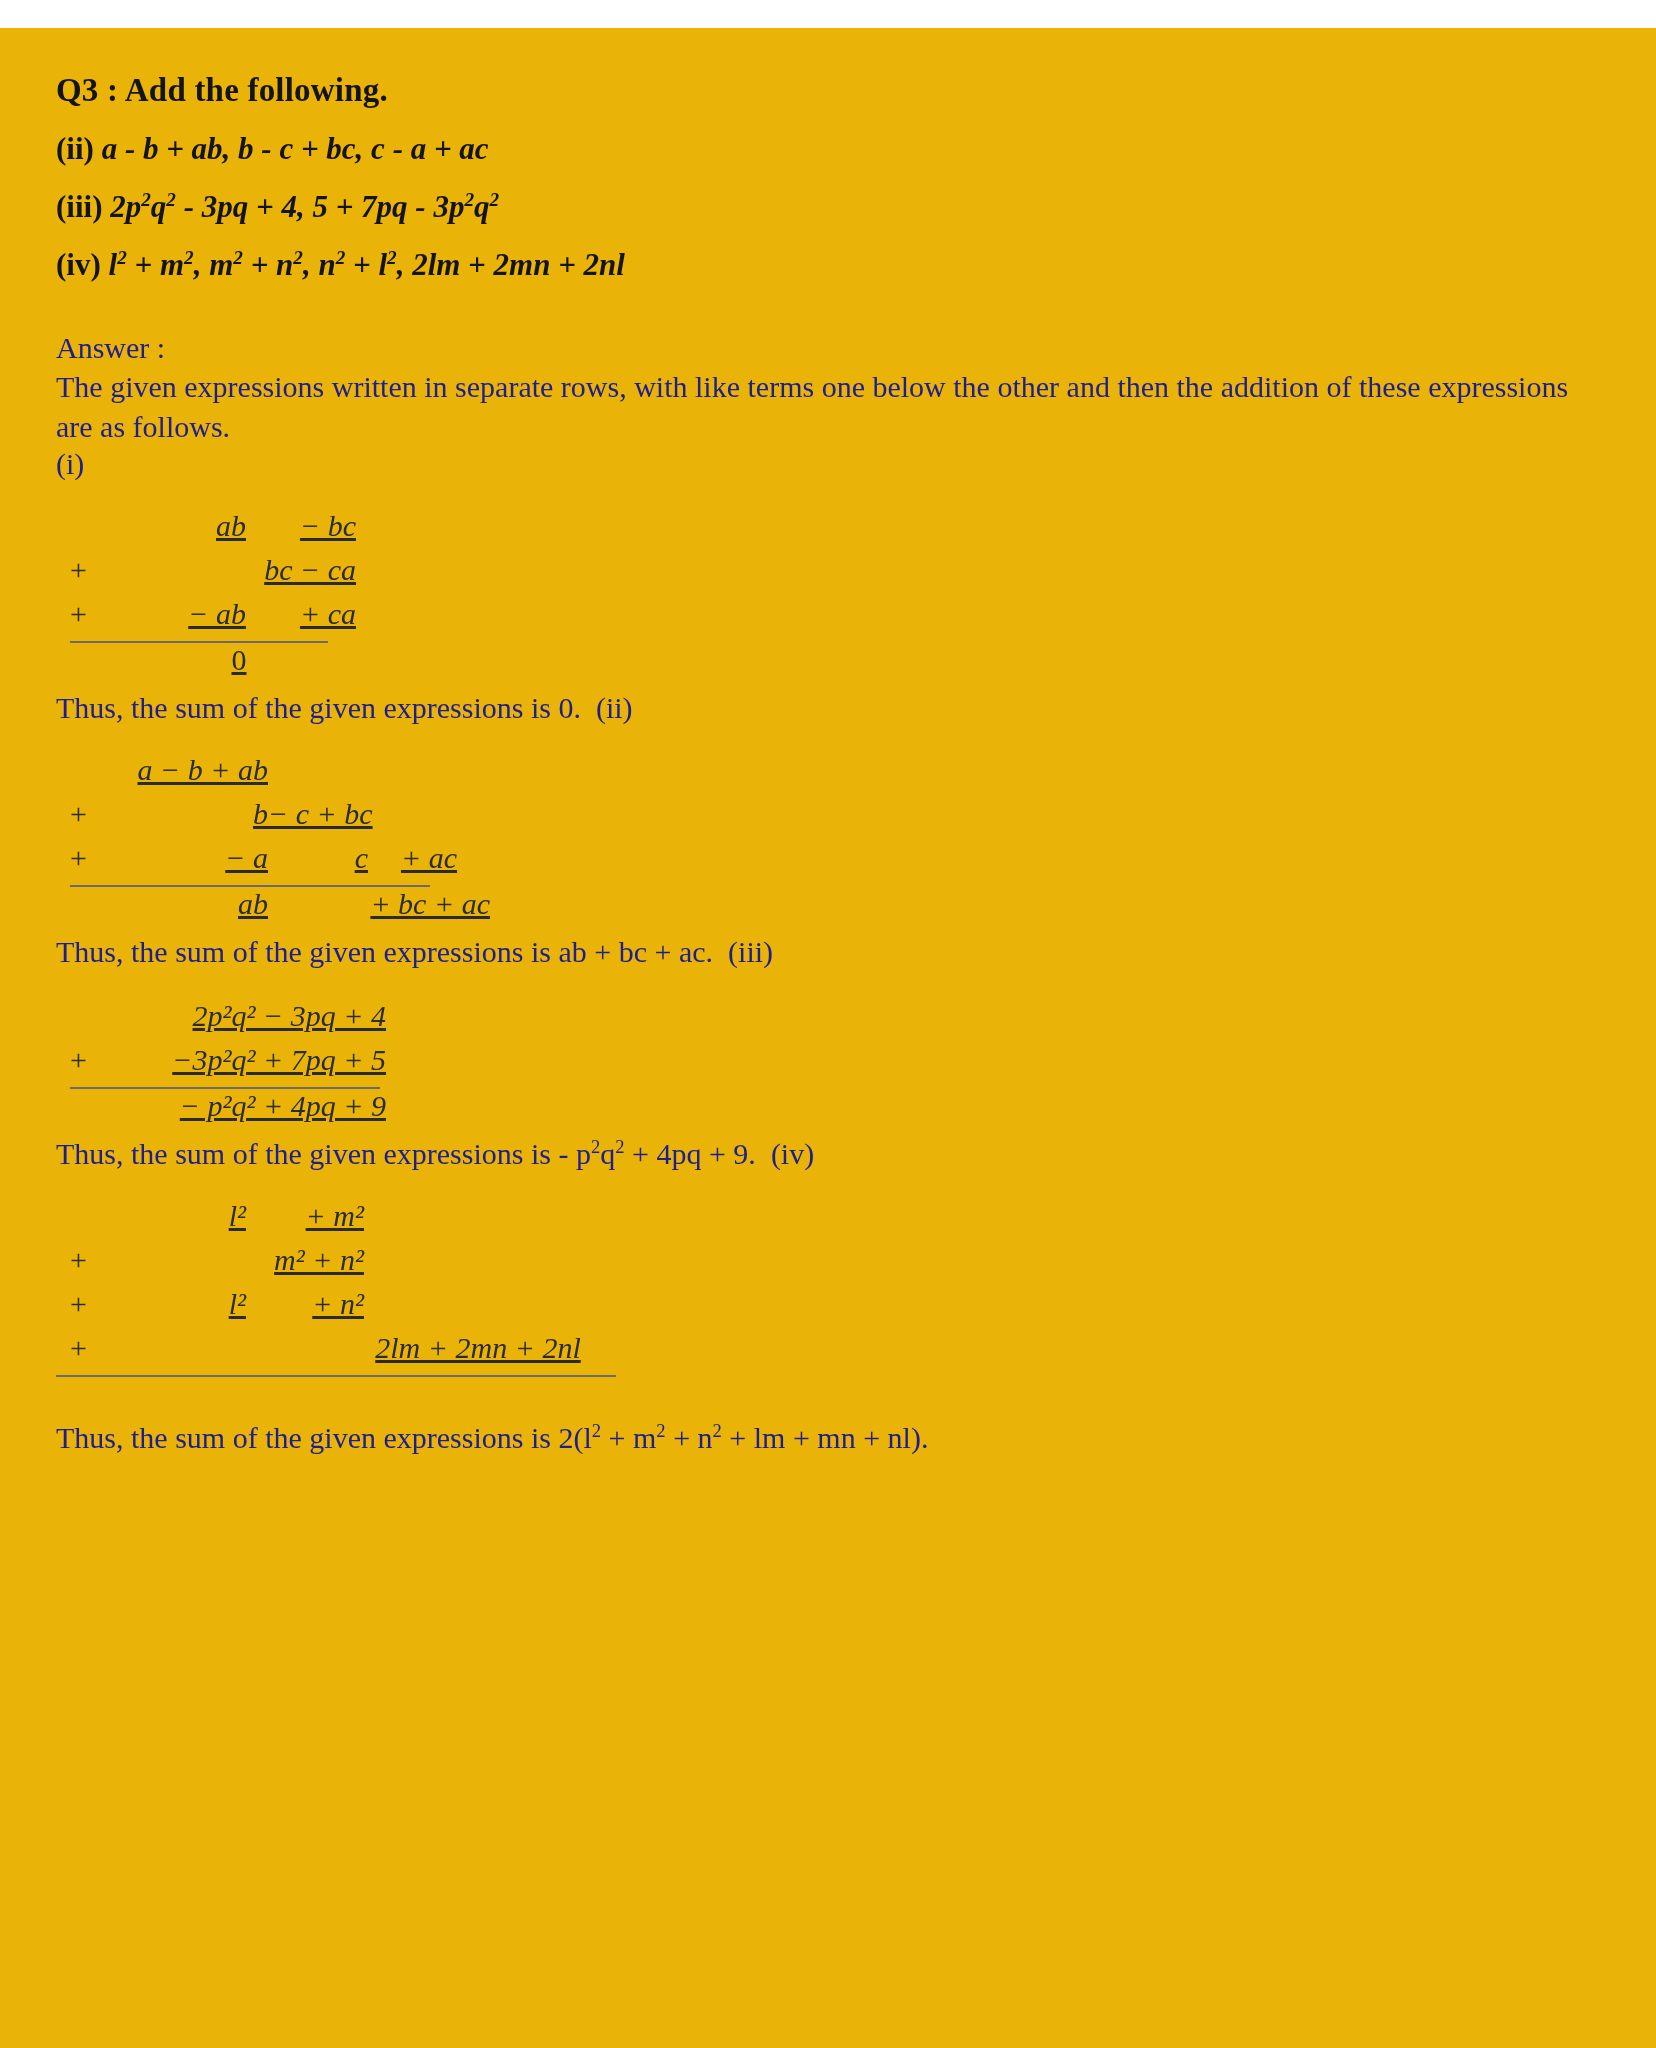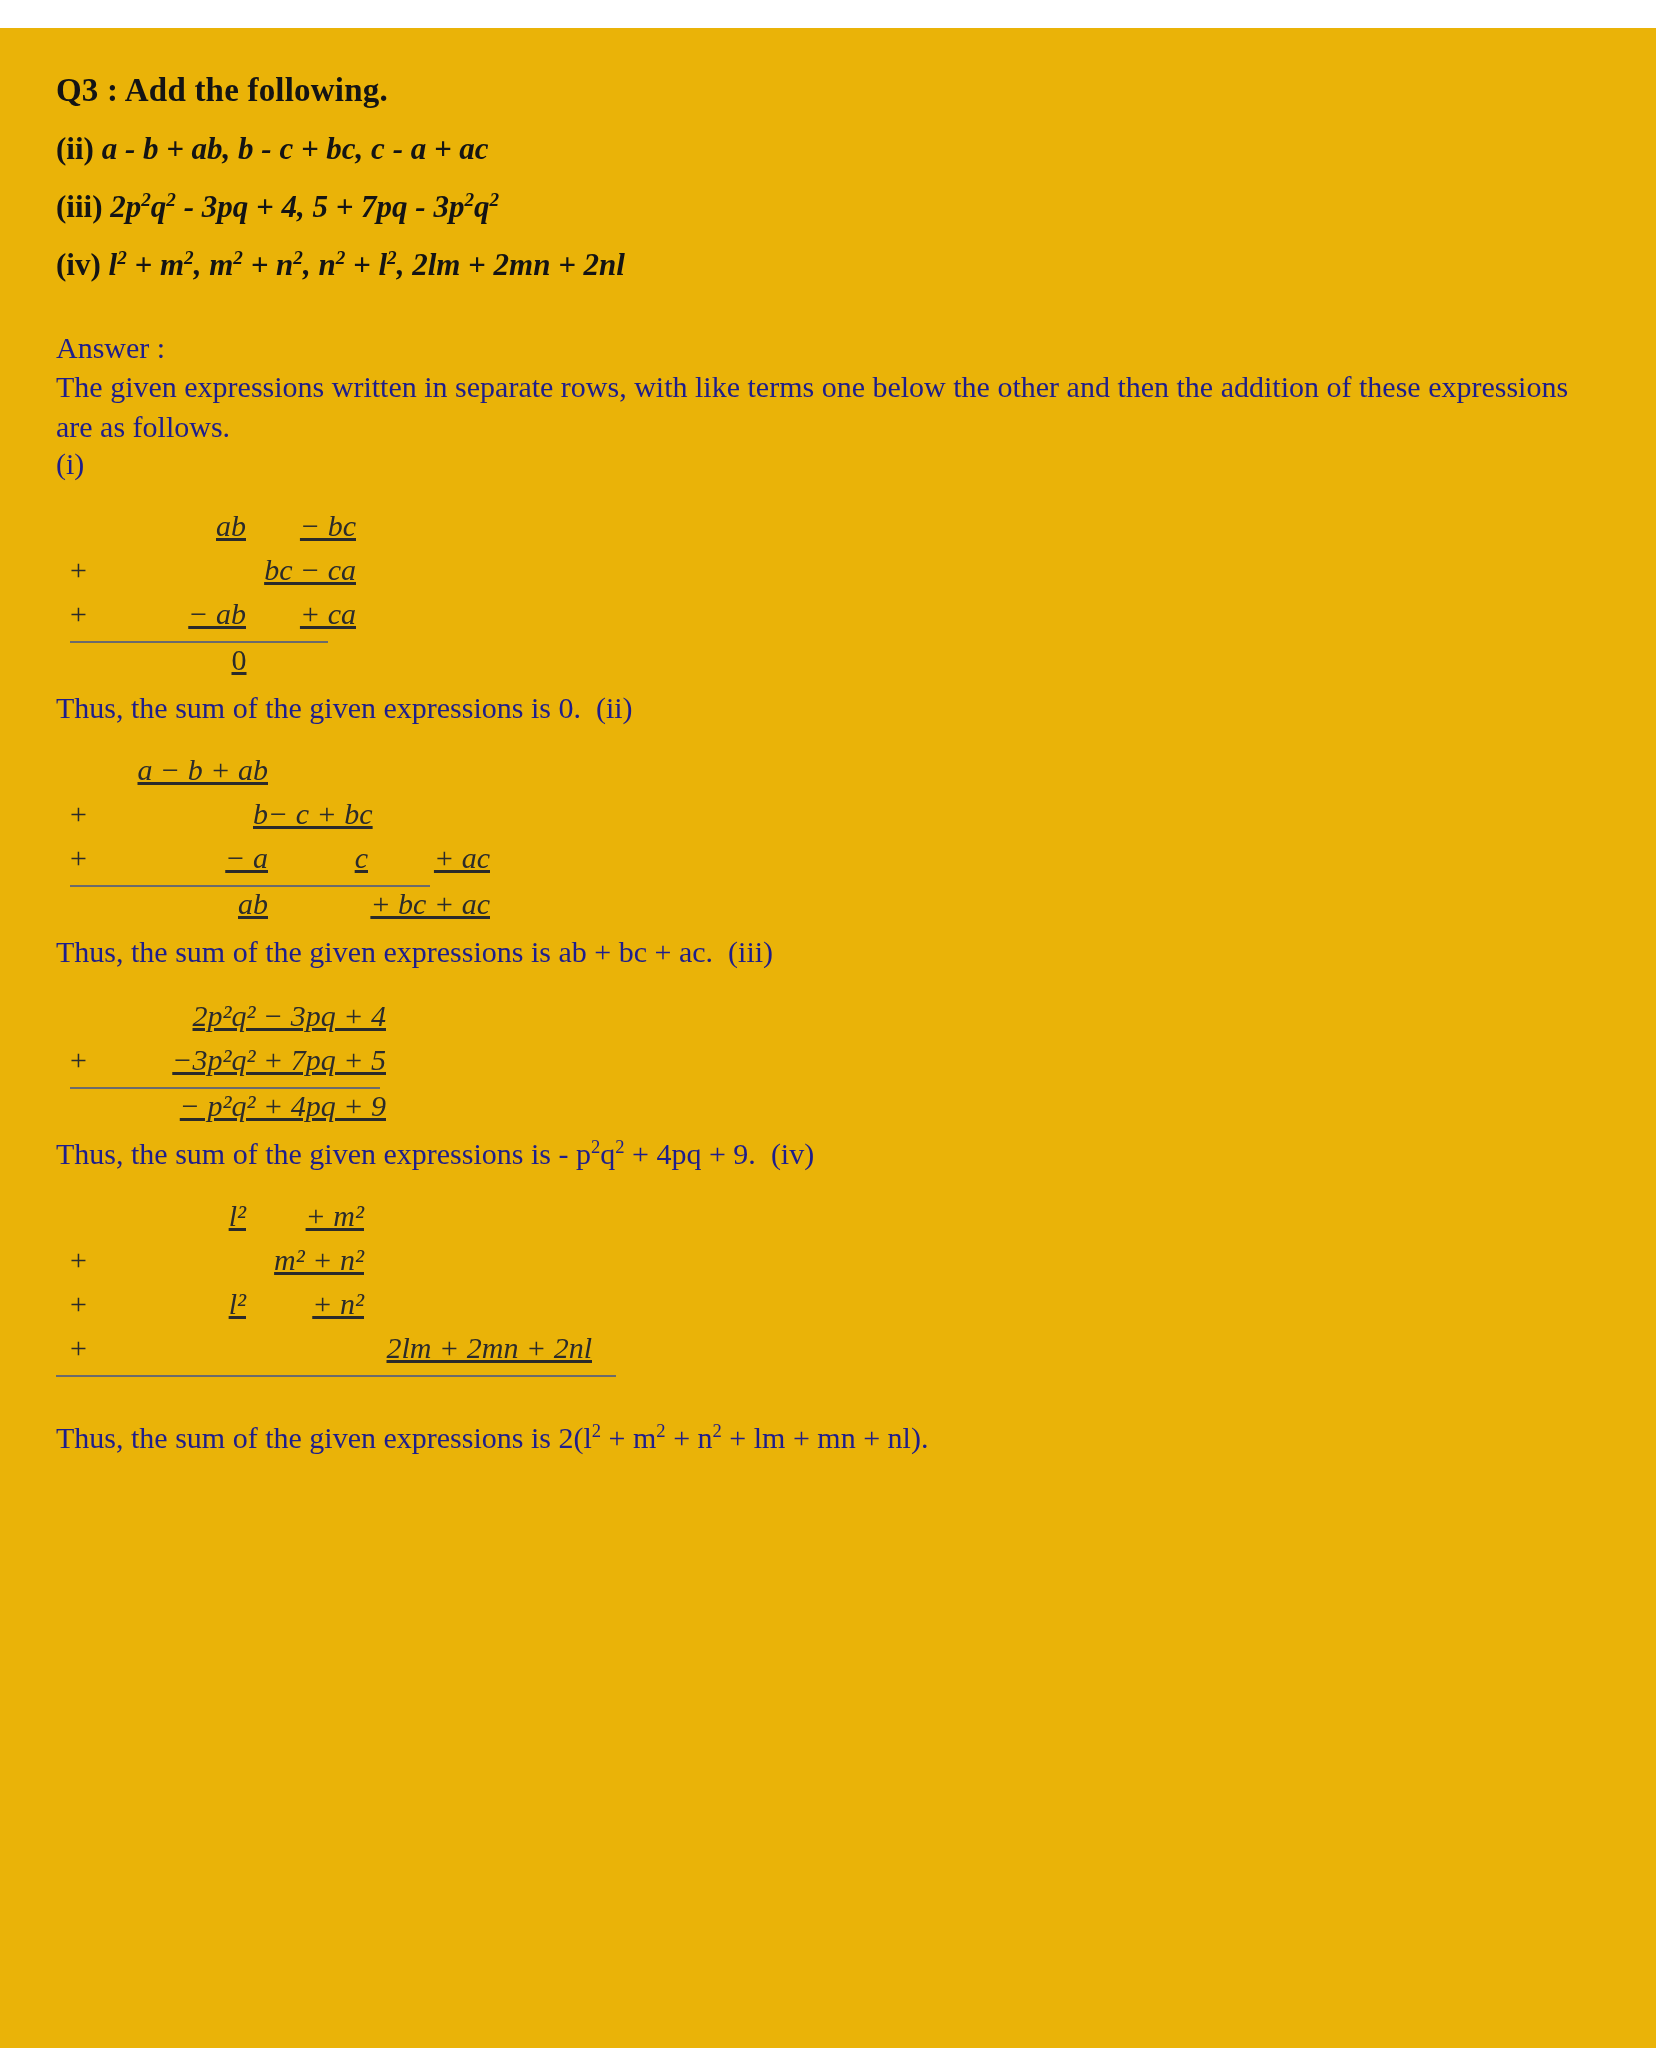--- a/index.html
+++ b/index.html
@@ -132,36 +132,36 @@
   .blk-i { margin: 28px 0 0 0; }
   .blk-i .c1 { width: 150px; }
   .blk-i .c2 { width: 110px; }
   .blk-i .rule { width: 258px; margin-left: 14px; }
   .blk-i .res  { width: 258px; margin-left: 14px; text-align: center; font-style: normal; }
 
   
   .blk-ii { margin: 28px 0 0 0; }
   .blk-ii .c1 { width: 172px; }
   .blk-ii .c2 { width: 100px; }
-  .blk-ii .c3 { width: 122px; }
+  .blk-ii .c3 { width: 122px; text-align: center; }
   .blk-ii .rule { width: 360px; margin-left: 14px; }
   .blk-ii .res1 { width: 172px; }
   .blk-ii .res2 { width: 222px; }
 
   
   .blk-iii { margin: 30px 0 0 0; }
   .blk-iii .c1 { width: 290px; }
   .blk-iii .rule { width: 310px; margin-left: 14px; }
   .blk-iii .res { width: 290px; }
 
   
   .blk-iv { margin: 28px 0 0 0; }
   .blk-iv .c1 { width: 150px; }
   .blk-iv .c2 { width: 118px; }
-  .blk-iv .c3 { width: 228px; }
+  .blk-iv .c3 { width: 228px; text-align: center; }
   .blk-iv .rule { width: 560px; margin-left: 0px; }
   .blk-iv .resfull { width: 560px; text-align: left; padding-left: 4px; }
 </style>
 </head>
 <body>
 
 <div class="page">
   <div class="content">
 
     <h1 class="q-title">Q3 : Add the following.</h1>

